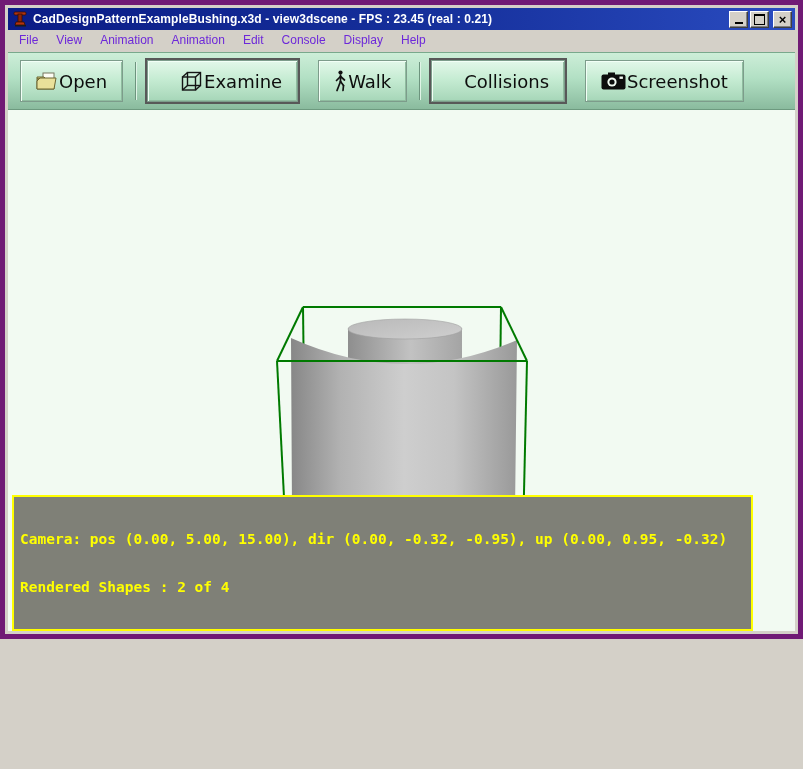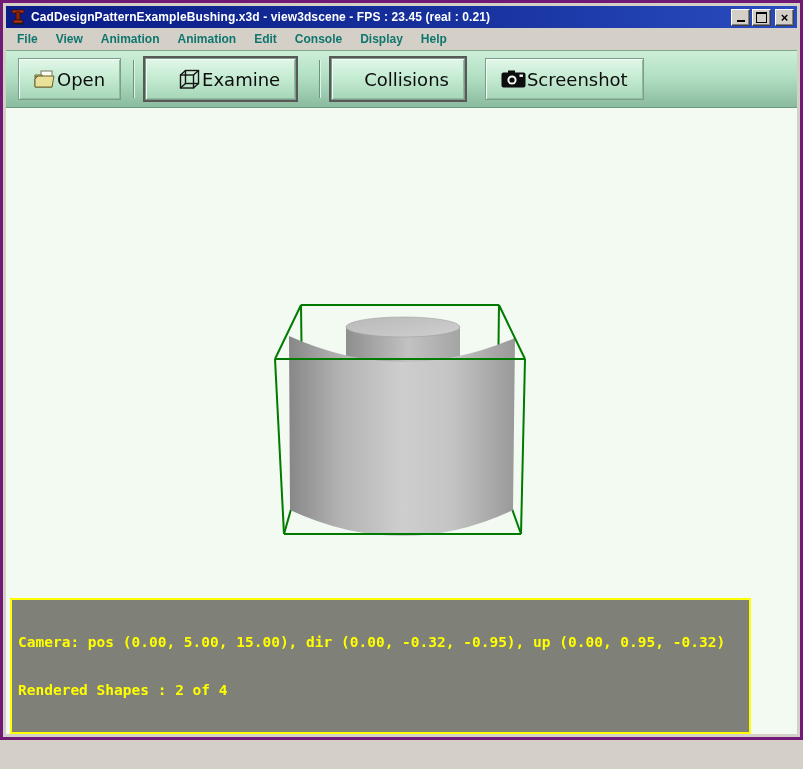--- a/index.html
+++ b/index.html
@@ -2,22 +2,22 @@
 <html><head>
 <meta charset="utf-8">
 <style>
   html,body { margin:0; padding:0; }
   body {
     width:803px; height:769px; overflow:hidden;
     font-family:"Liberation Sans", sans-serif;
     background:#d4d0c8;
   }
   .window {
-    box-sizing:border-box; width:803px; height:740px;
-    border:3px solid #701a75;
+    box-sizing:border-box; width:803px; height:639px;
+    border:5px solid #701a75;
     background:#d4d0c8;
     padding:3px;
     display:flex; flex-direction:column;
   }
   
   .titlebar {
     height:22px; flex:0 0 22px;
     background:linear-gradient(90deg,#0b1c86 0%,#16309c 55%,#2a4cc0 100%);
     display:flex; align-items:center;
     padding:0 3px 0 4px;
@@ -37,24 +37,23 @@
     display:flex; align-items:center; justify-content:center;
     cursor:default;
   }
   .glyph-min { width:8px; height:2px; background:#000; margin-top:8px; }
   .glyph-max { width:9px; height:8px; border:1px solid #000; border-top:2px solid #000; }
   .glyph-close { font-weight:bold; font-size:13px; line-height:13px; color:#000; }
   
   .menubar {
     height:22px; flex:0 0 22px;
     background:#d4d0c8;
-    display:flex; align-items:center;
-    font-size:12px; color:#0f766e;
+    display:flex; 
+    font-size:12px; color:#6d28d9;
     padding-left:2px;
-    font-weight:bold;
   }
   .menu-item { padding:3px 9px; }
   
   .toolbar {
     height:58px; flex:0 0 58px;
     background:linear-gradient(#cdeed8 0%,#b2e0c4 45%,#8abb9e 100%);
     border-top:1px solid #79a98c;
     border-bottom:1px solid #6d9a7f;
     display:flex; align-items:center;
     padding-left:12px;
@@ -153,20 +152,32 @@
         <rect x="2.5" y="7" width="13" height="13"></rect>
         <rect x="7.5" y="2.5" width="13" height="13"></rect>
         <line x1="2.5" y1="7" x2="7.5" y2="2.5"></line>
         <line x1="15.5" y1="7" x2="20.5" y2="2.5"></line>
         <line x1="2.5" y1="20" x2="7.5" y2="15.5"></line>
         <line x1="15.5" y1="20" x2="20.5" y2="15.5"></line>
       </svg>
       <span>Examine</span>
     </div>
 
+    <div class="tool-btn">
+      <svg class="tb-icon" width="13" height="22" viewBox="0 0 13 22" stroke="#111" stroke-width="1.7" stroke-linecap="round" fill="#111">
+        <circle cx="6.5" cy="2.6" r="2.1" stroke="none"></circle>
+        <line x1="6.5" y1="5" x2="6.5" y2="11.5"></line>
+        <line x1="6.5" y1="6.5" x2="2.5" y2="10.5"></line>
+        <line x1="6.5" y1="6.5" x2="10.5" y2="10"></line>
+        <line x1="6.5" y1="11.5" x2="3" y2="20.5"></line>
+        <line x1="6.5" y1="11.5" x2="9.5" y2="15.5"></line>
+        <line x1="9.5" y1="15.5" x2="9" y2="20.5"></line>
+      </svg>
+      <span>Walk</span>
+    </div>
 
 
     <div class="tb-sep"></div>
 
     <div class="tool-btn pressed">
       <span>Collisions</span>
     </div>
 
     <div class="tool-btn">
       <svg class="tb-icon" width="25" height="18" viewBox="0 0 25 18">

